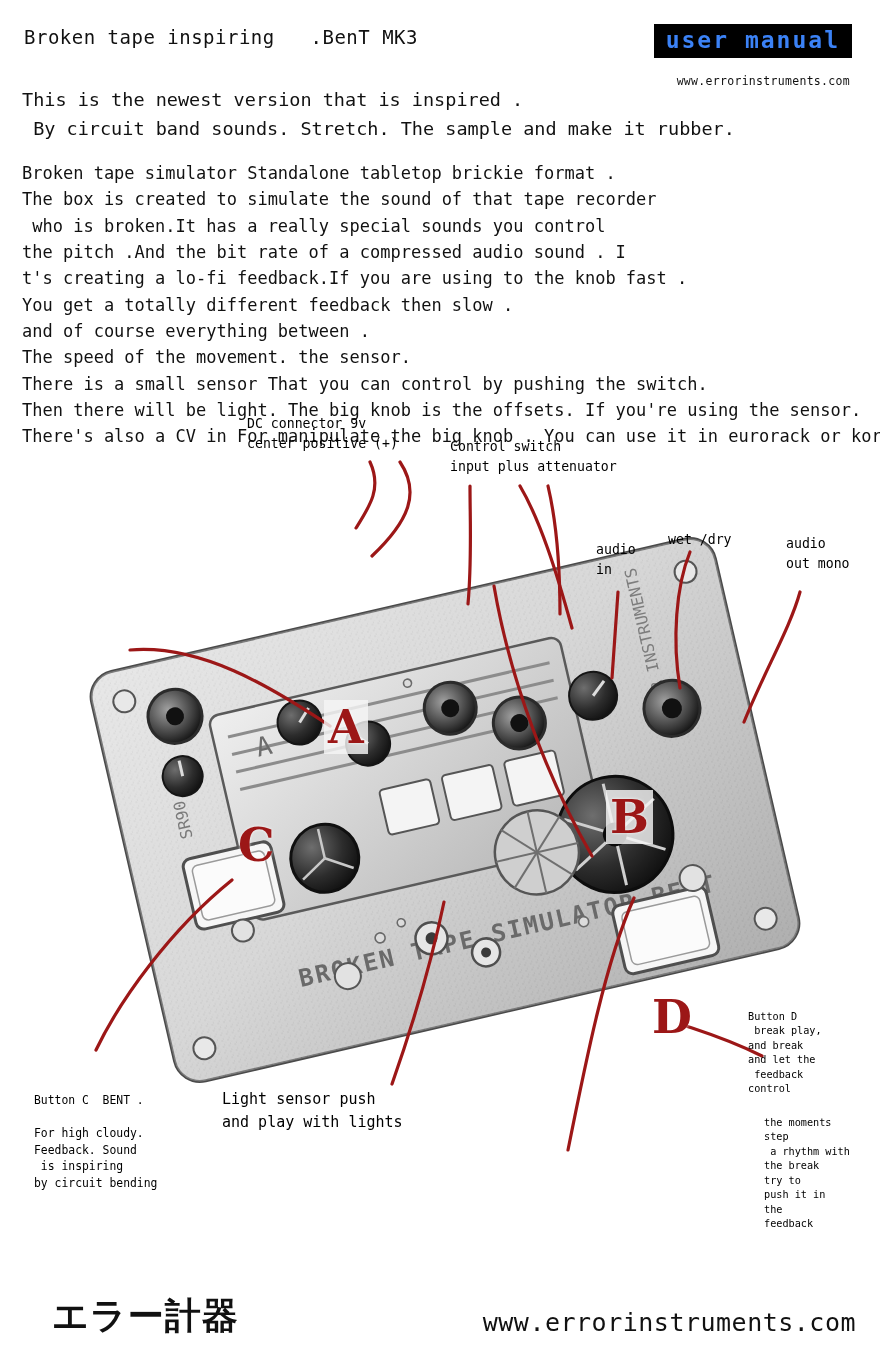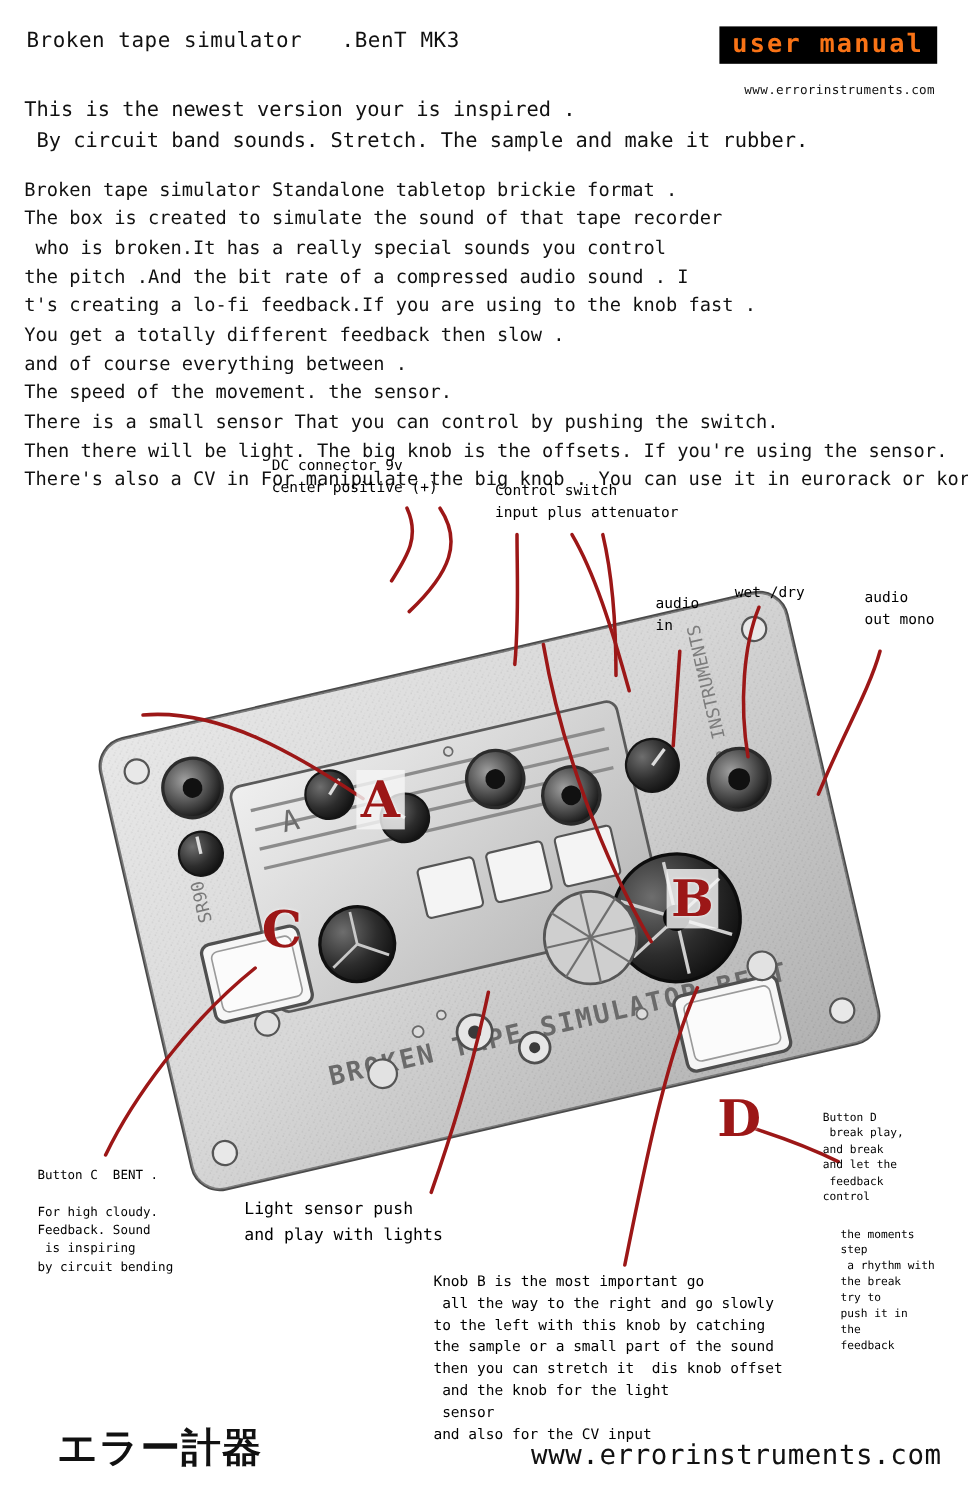--- a/index.html
+++ b/index.html
@@ -29,21 +29,21 @@
     top: 26px;
     font-size: 19px;
     letter-spacing: 0.5px;
     white-space: pre;
   }
   .manual-badge {
     position: absolute;
     right: 28px;
     top: 24px;
     background: #000;
-    color: #f97316;
+    color: #3b82f6;
     font-size: 23px;
     font-weight: bold;
     letter-spacing: 2px;
     padding: 3px 12px 5px 12px;
   }
   .manual-url {
     position: absolute;
     right: 30px;
     top: 74px;
     font-size: 11.5px;
@@ -83,20 +83,21 @@
   .ann {
     position: absolute;
     font-size: 13.2px;
     line-height: 1.5;
     white-space: pre;
     color: #000000;
   }
   .ann.small {
     font-size: 11.4px;
     line-height: 1.45;
+    margin-top: 32px;
   }
   .ann.tiny {
     font-size: 10.2px;
     line-height: 1.42;
   }
   .ann.lg {
     font-size: 15px;
     line-height: 1.5;
   }
 
@@ -147,25 +148,25 @@
     left: 0; top: 0;
     width: 880px; height: 1365px;
     pointer-events: none;
   }
 </style>
 </head>
 <body>
 
 <div class="page">
 
-  <div class="title-line">Broken tape simulator   .BenT MK3</div>
+  <div class="title-line">Broken tape inspiring   .BenT MK3</div>
   <div class="manual-badge">user manual</div>
   <div class="manual-url">www.errorinstruments.com</div>
 
-  <div class="lede">This is the newest version your is inspired .
+  <div class="lede">This is the newest version that is inspired .
  By circuit band sounds. Stretch. The sample and make it rubber.</div>
   <div class="body-copy">Broken tape simulator Standalone tabletop brickie format .
 The box is created to simulate the sound of that tape recorder
  who is broken.It has a really special sounds you control
 the pitch .And the bit rate of a compressed audio sound . I
 t's creating a lo-fi feedback.If you are using to the knob fast .
 You get a totally different feedback then slow .
 and of course everything between .
 The speed of the movement. the sensor.
 There is a small sensor That you can control by pushing the switch.
@@ -359,28 +360,20 @@
   <div class="ann" style="left:786px; top:534px;">audio
 out mono</div>
   <div class="ann small" style="left:34px; top:1060px;">Button C  BENT .
 
 For high cloudy.
 Feedback. Sound
  is inspiring
 by circuit bending</div>
   <div class="ann lg" style="left:222px; top:1088px;">Light sensor push
 and play with lights</div>
-  <div class="ann" style="left:394px; top:1156px;">Knob B is the most important go
- all the way to the right and go slowly
-to the left with this knob by catching
-the sample or a small part of the sound
-then you can stretch it  dis knob offset
- and the knob for the light
- sensor
-and also for the CV input</div>
   <div class="ann tiny" style="left:748px; top:1010px;">Button D
  break play,
 and break
 and let the
  feedback
 control</div>
   <div class="ann tiny" style="left:764px; top:1116px;">the moments
 step
  a rhythm with
 the break

